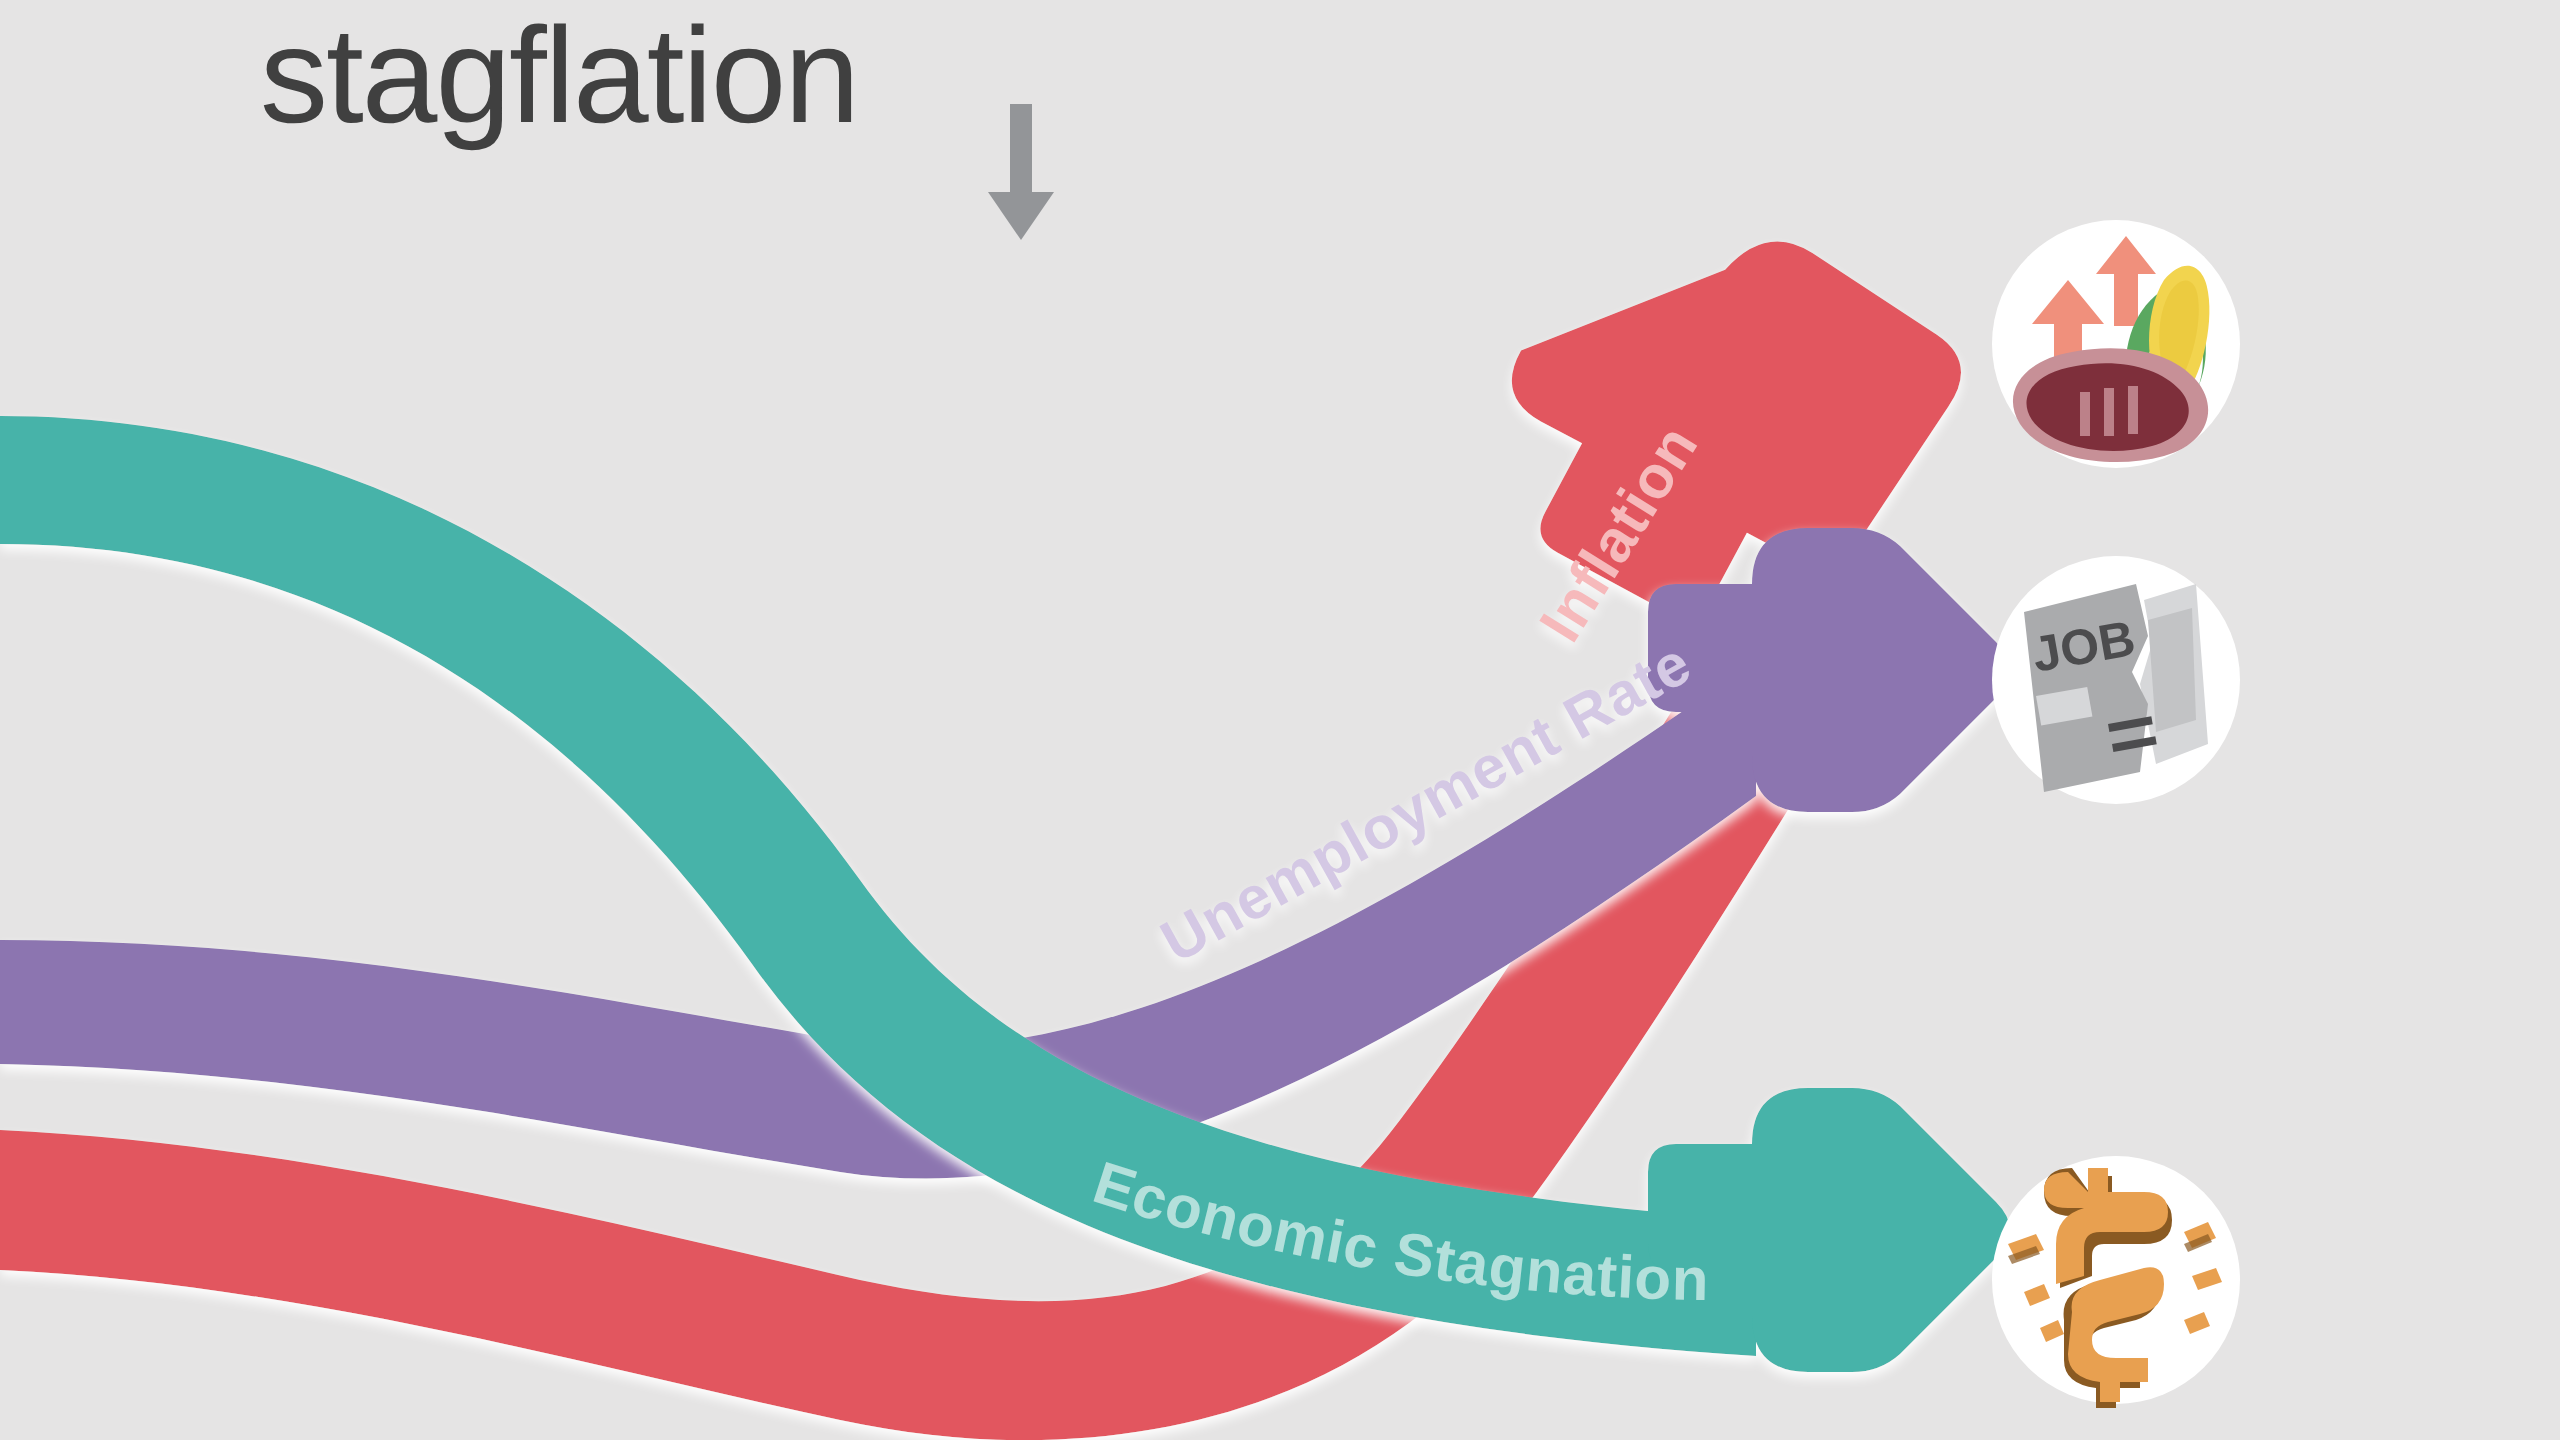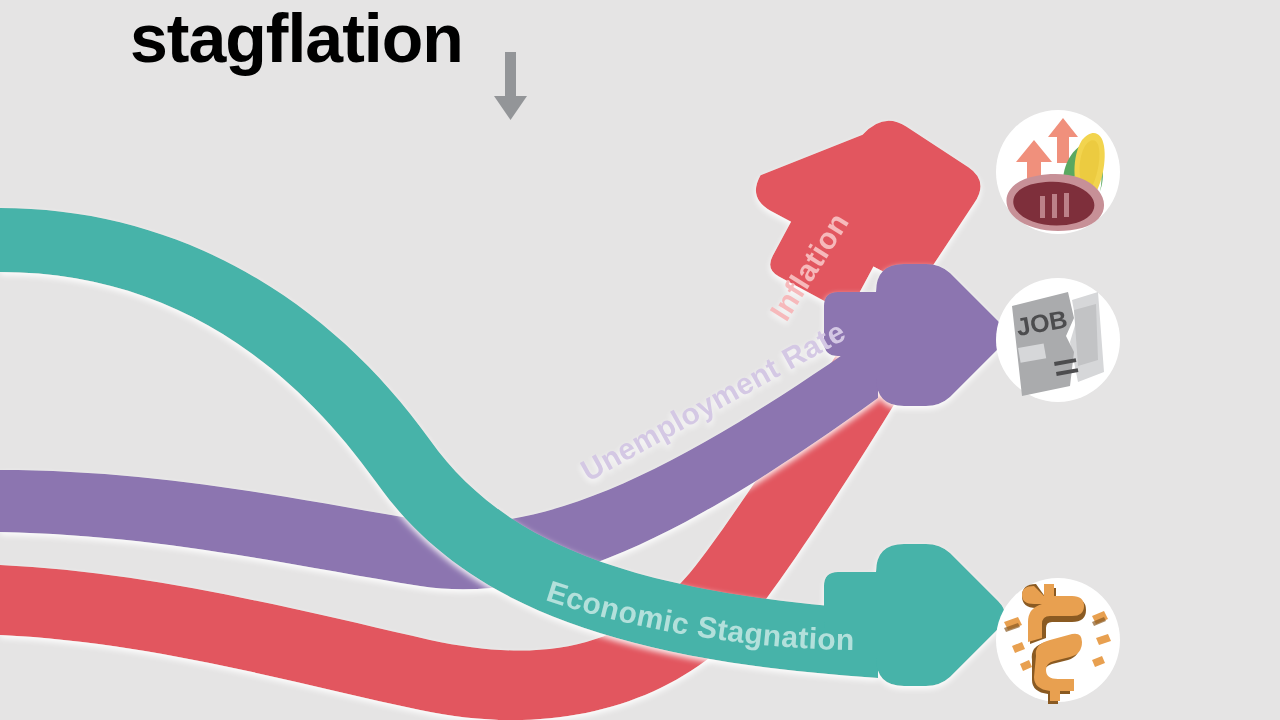--- a/index.html
+++ b/index.html
@@ -7,21 +7,21 @@
   body{
     width:1280px;height:720px;overflow:hidden;
     background:#e5e4e4;
     font-family:"Liberation Sans", sans-serif;
     position:relative;
   }
   #stage{position:absolute;left:0;top:0;width:1280px;height:720px;}
   svg.layer{position:absolute;left:0;top:0;width:1280px;height:720px;display:block;}
   .ttl{
     position:absolute;left:130px;top:4px;
-    font-size:68px;font-weight:bold;color:#000000;
+    font-size:68px;font-weight:normal;color:#404040;
     letter-spacing:-1px;line-height:1;
     font-family:"Liberation Sans", sans-serif;
     white-space:nowrap;
   }
   .flowlabel{
     font-family:"Liberation Sans", sans-serif;
     font-weight:bold;
     letter-spacing:0.4px;
   }
 </style>

